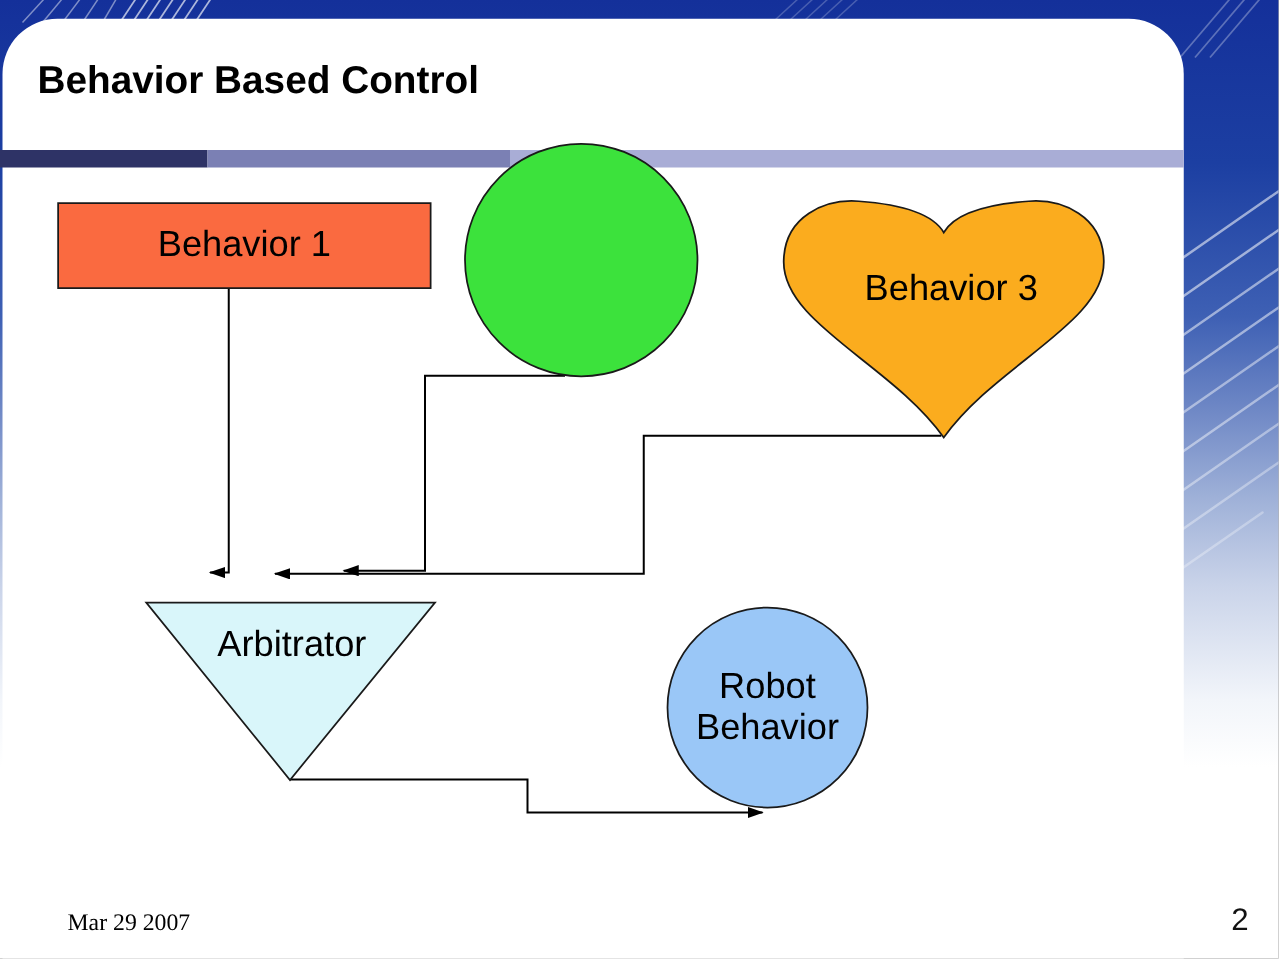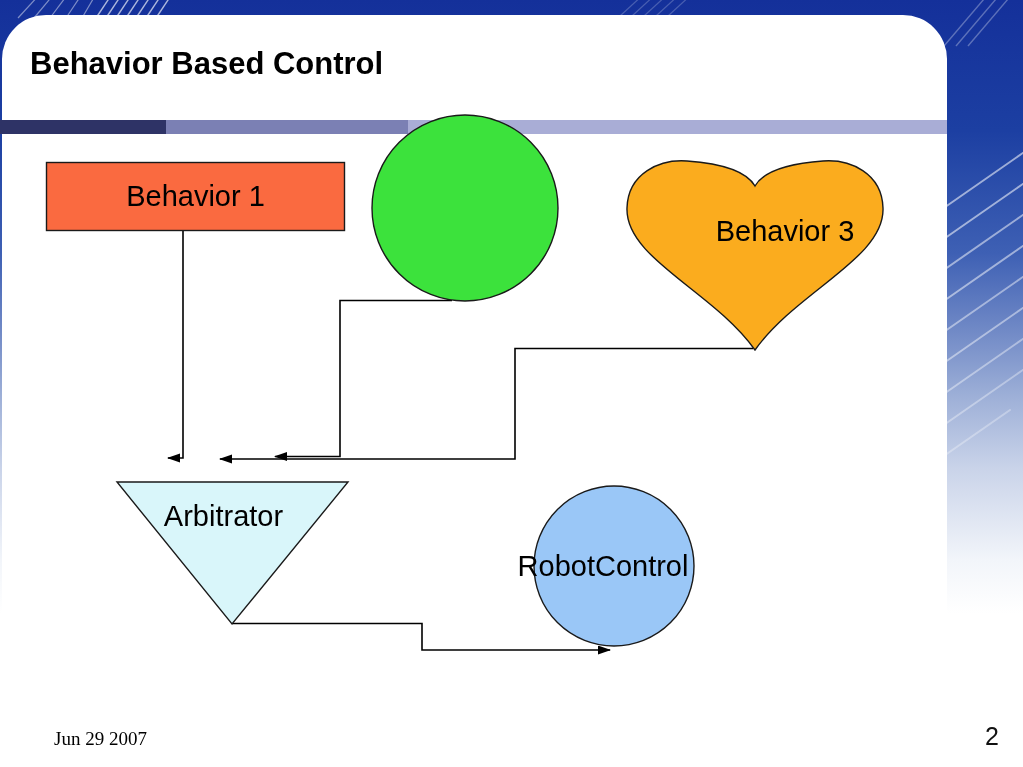--- a/index.html
+++ b/index.html
@@ -30,23 +30,23 @@
     position:absolute;left:30px;top:46px;z-index:5;
     font-size:31px;font-weight:700;color:#000;letter-spacing:0px;white-space:nowrap;
   }
   .diagram-svg{position:absolute;inset:0;z-index:3;}
   .node-label{
     position:absolute;z-index:4;display:flex;align-items:center;justify-content:center;
     font-size:29px;color:#000;text-align:right;white-space:nowrap;
   }
   .lbl-b1{left:46px;top:162px;width:299px;height:69px;}
   .lbl-b2{left:372px;top:115px;width:186px;height:186px;}
-  .lbl-b3{left:655px;top:213px;width:260px;height:36px;}
-  .lbl-arb{left:108px;top:498px;width:231px;height:36px;}
-  .lbl-robot{left:523px;top:486px;width:160px;height:160px;line-height:33px;}
+  .lbl-b3{left:631px;top:213px;width:260px;height:36px;}
+  .lbl-arb{left:118px;top:498px;width:231px;height:36px;}
+  .lbl-robot{left:534px;top:486px;width:160px;height:160px;flex-direction:column;line-height:33px;}
   .footer-date{
     position:absolute;left:54px;top:728px;z-index:5;
     font-family:"Liberation Serif","DejaVu Serif",serif;font-size:19px;color:#000;
   }
   .page-number{
     position:absolute;right:24px;top:722px;z-index:5;
     font-size:25px;color:#111;
   }
 </style>
 </head>
@@ -135,19 +135,19 @@
              C 885,258 797,291 755,350 Z" stroke="#1a1a1a" stroke-width="1.4" fill="#fbac1e"></path>
     <path d="M117,482 L348,482 L232,624 Z" stroke="#1a1a1a" stroke-width="1.4" fill="#d9f6fa"></path>
     <circle cx="614" cy="566" r="80" stroke="#1a1a1a" stroke-width="1.4" fill="#9ac7f7"></circle>
   </svg>
 
   <div class="node-label lbl-b1">Behavior 1</div>
   <div class="node-label lbl-b3">Behavior 3</div>
   <div class="node-label lbl-arb">Arbitrator</div>
   <div class="node-label lbl-robot">
     <span>Robot</span>
-    <span>Control</span>
+    <span>Behavior</span>
   </div>
 
-  <div class="footer-date">Jun 29 2007</div>
+  <div class="footer-date">Mar 29 2007</div>
   <div class="page-number">2</div>
 
 </div>
 
 </body></html>

